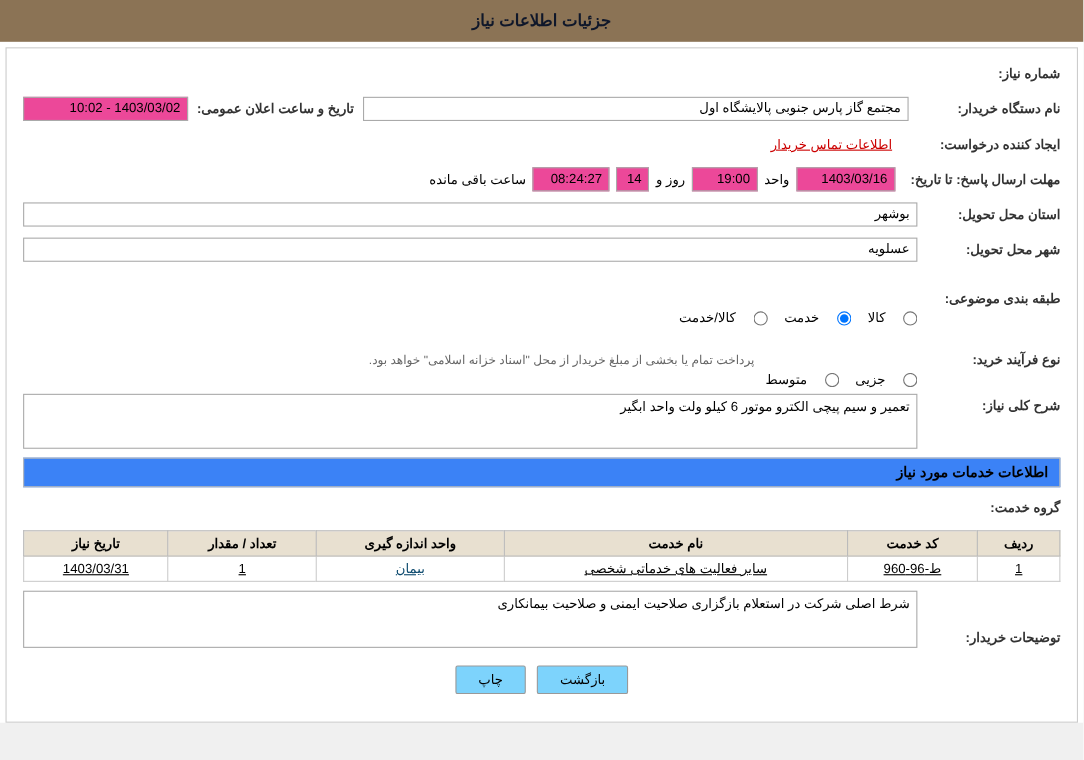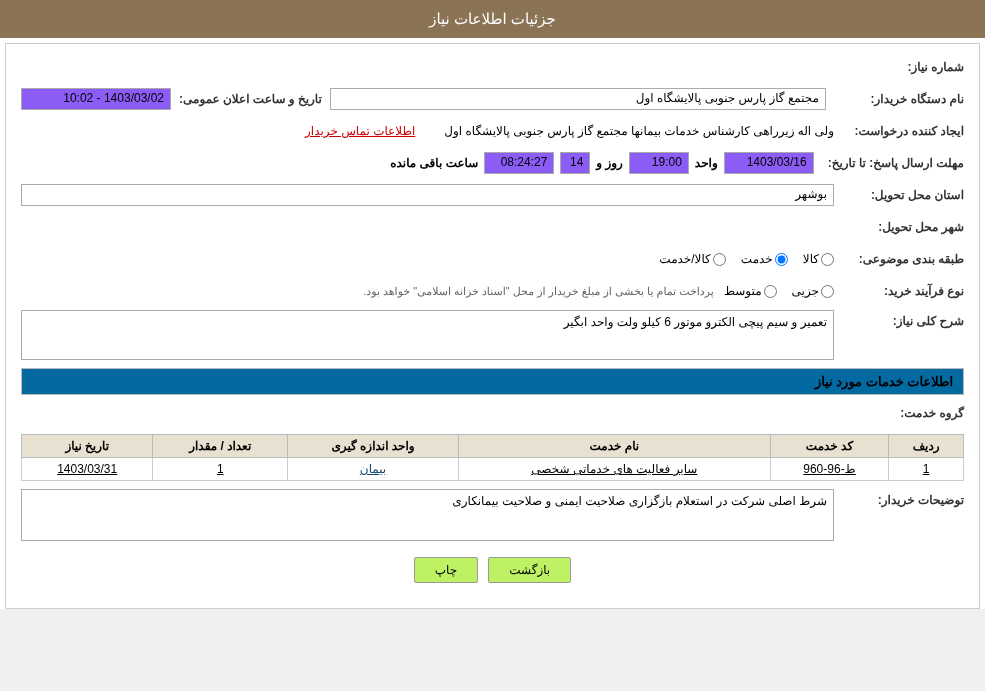--- a/index.html
+++ b/index.html
@@ -9,25 +9,25 @@
       background: #f0f0f0;
       direction: rtl;
     }
     .container {
       width: 985px;
       margin: 0 auto;
       background: #fff;
     }
     .header {
       background: #8B7355;
-      color: #ffffff;
+      color: #0f172a;
       text-align: center;
       padding: 10px;
       font-size: 15px;
-      font-weight: normal;
+      font-weight: bold;
     }
     .content {
       padding: 10px 15px;
       border: 1px solid #ccc;
       margin: 5px;
     }
     .row {
       display: flex;
       align-items: center;
       margin-bottom: 6px;
@@ -48,36 +48,37 @@
       min-height: 22px;
       flex: 1;
     }
     .date-label {
       color: #333;
       font-weight: bold;
       white-space: nowrap;
     }
     .date-box {
       border: 1px solid #aaa;
-      background: #8b5cf6;
+      background: #ec4899;
       padding: 2px 6px;
       min-height: 22px;
     }
     .radio-group {
       display: flex;
       gap: 15px;
       align-items: center;
     }
     .radio-item {
       display: flex;
       align-items: center;
-      gap: 2px;
+      gap: 16px;
+      margin-top: 36px;
     }
     .section-title {
-      background: #0369a1;
+      background: #3b82f6;
       font-weight: bold;
       font-size: 13px;
       padding: 5px 10px;
       margin: 8px 0 5px 0;
       border: 1px solid #bbb;
     }
     .description-box {
       border: 1px solid #aaa;
       background: #fff;
       min-height: 50px;
@@ -113,29 +114,29 @@
     }
     .bottom-buttons {
       display: flex;
       justify-content: center;
       gap: 10px;
       padding: 10px 0 15px 0;
     }
     .btn {
       padding: 5px 20px;
       border: 1px solid #999;
-      background: #bef264;
+      background: #7dd3fc;
       cursor: pointer;
       font-family: Tahoma, Arial, sans-serif;
       font-size: 12px;
       border-radius: 2px;
     }
     .small-label {
       white-space: nowrap;
-      font-weight: bold;
+      font-weight: normal;
       text-align: right;
     }
     .contact-info {
       color: #c00;
       text-decoration: underline;
       cursor: pointer;
       margin-right: 23px;
     }
     .notify-text {
       color: #666;
@@ -159,21 +160,20 @@
     <div class="row" style="gap:8px;">
       <span class="label">نام دستگاه خریدار:</span>
       <div class="value-box" style="flex:2;">مجتمع گاز پارس جنوبی  پالایشگاه اول</div>
       <span class="date-label" style="white-space:nowrap;">تاریخ و ساعت اعلان عمومی:</span>
       <div class="date-box" style="min-width:150px;">1403/03/02 - 10:02</div>
     </div>
 
     <div class="row">
       <span class="label">ایجاد کننده درخواست:</span>
       <div style="flex:1; display:flex; align-items:center; gap:6px;">
-        <span>ولی اله زیرراهی کارشناس خدمات بیمانها مجتمع گاز پارس جنوبی  پالایشگاه اول</span>
         <span class="contact-info">اطلاعات تماس خریدار</span>
       </div>
     </div>
 
     <div class="row" style="gap:6px;">
       <span class="label">مهلت ارسال پاسخ: تا تاریخ:</span>
       <div class="date-box" style="min-width:90px;">1403/03/16</div>
       <span class="small-label">واحد</span>
       <div class="date-box" style="min-width:60px;">19:00</div>
       <span class="small-label">روز و</span>
@@ -182,20 +182,21 @@
       <span class="small-label">ساعت باقی مانده</span>
     </div>
 
     <div class="row">
       <span class="label">استان محل تحویل:</span>
       <div class="value-box">بوشهر</div>
     </div>
 
     <div class="row">
       <span class="label">شهر محل تحویل:</span>
+      <div class="value-box">عسلویه</div>
     </div>
 
     <div class="row">
       <span class="label">طبقه بندی موضوعی:</span>
       <div class="radio-group">
         <div class="radio-item">
           <input type="radio" name="category" style="">
           <span>کالا</span>
         </div>
         <div class="radio-item">
@@ -256,21 +257,21 @@
             <td>سایر فعالیت های خدماتی شخصی</td>
             <td class="red-text">بیمان</td>
             <td>1</td>
             <td>1403/03/31</td>
           </tr>
         </tbody>
       </table>
     </div>
 
     <div class="row" style="align-items:flex-start;">
-      <span class="label" style="padding-top:4px; min-width:130px;">توضیحات خریدار:</span>
+      <span class="label" style="padding-top:4px; min-width:130px;margin-top:32px;">توضیحات خریدار:</span>
       <textarea class="description-box" rows="3" readonly="" style="">شرط اصلی شرکت در استعلام بازگزاری صلاحیت ایمنی و صلاحیت بیمانکاری</textarea>
     </div>
 
     <div class="bottom-buttons">
       <button class="btn">بازگشت</button>
       <button class="btn">چاپ</button>
     </div>
 
   </div>
 </div>

